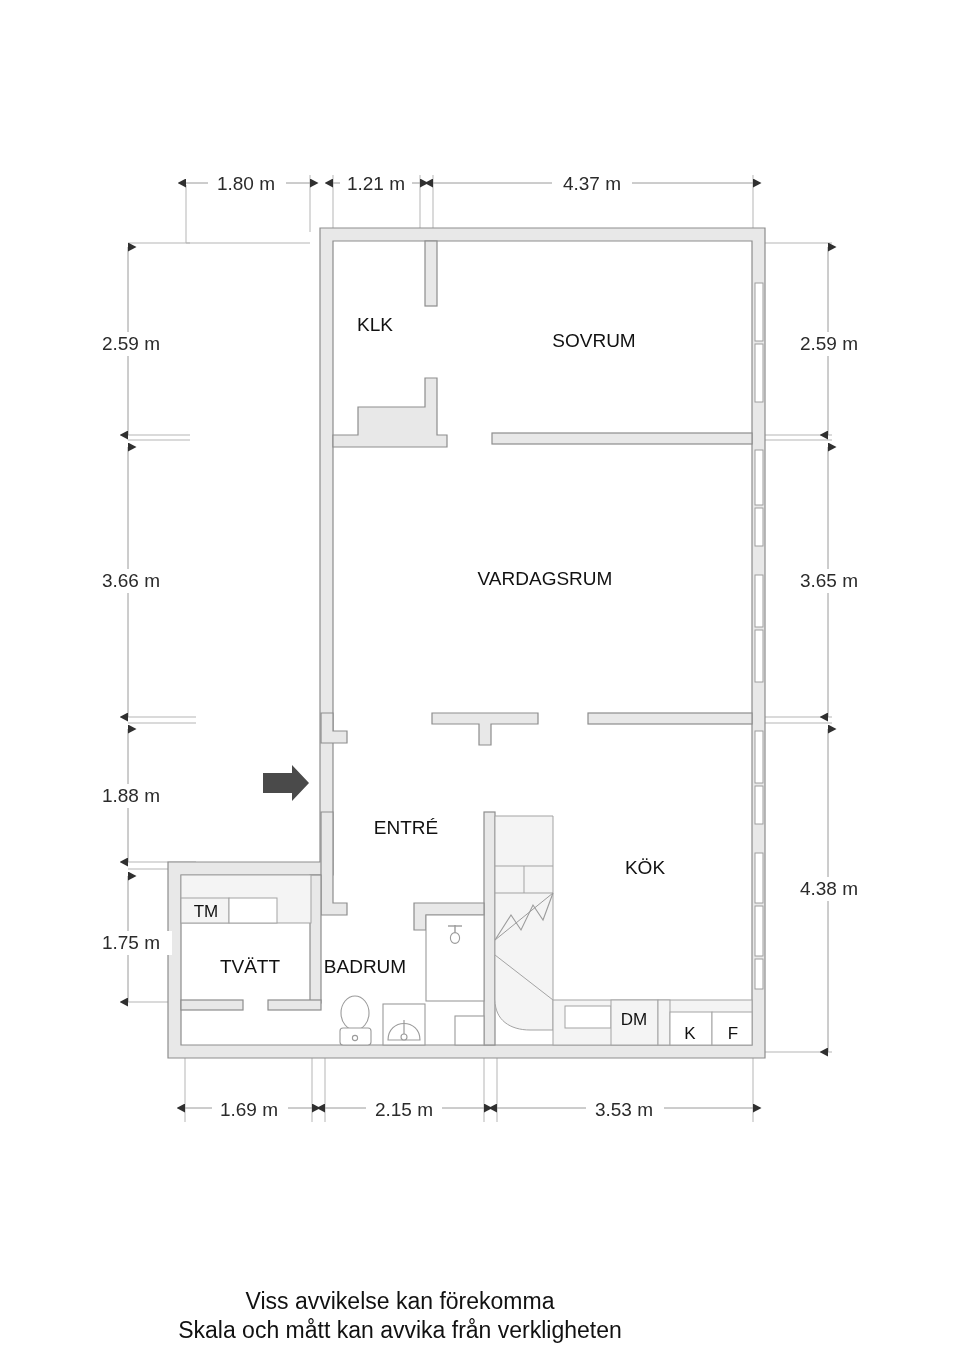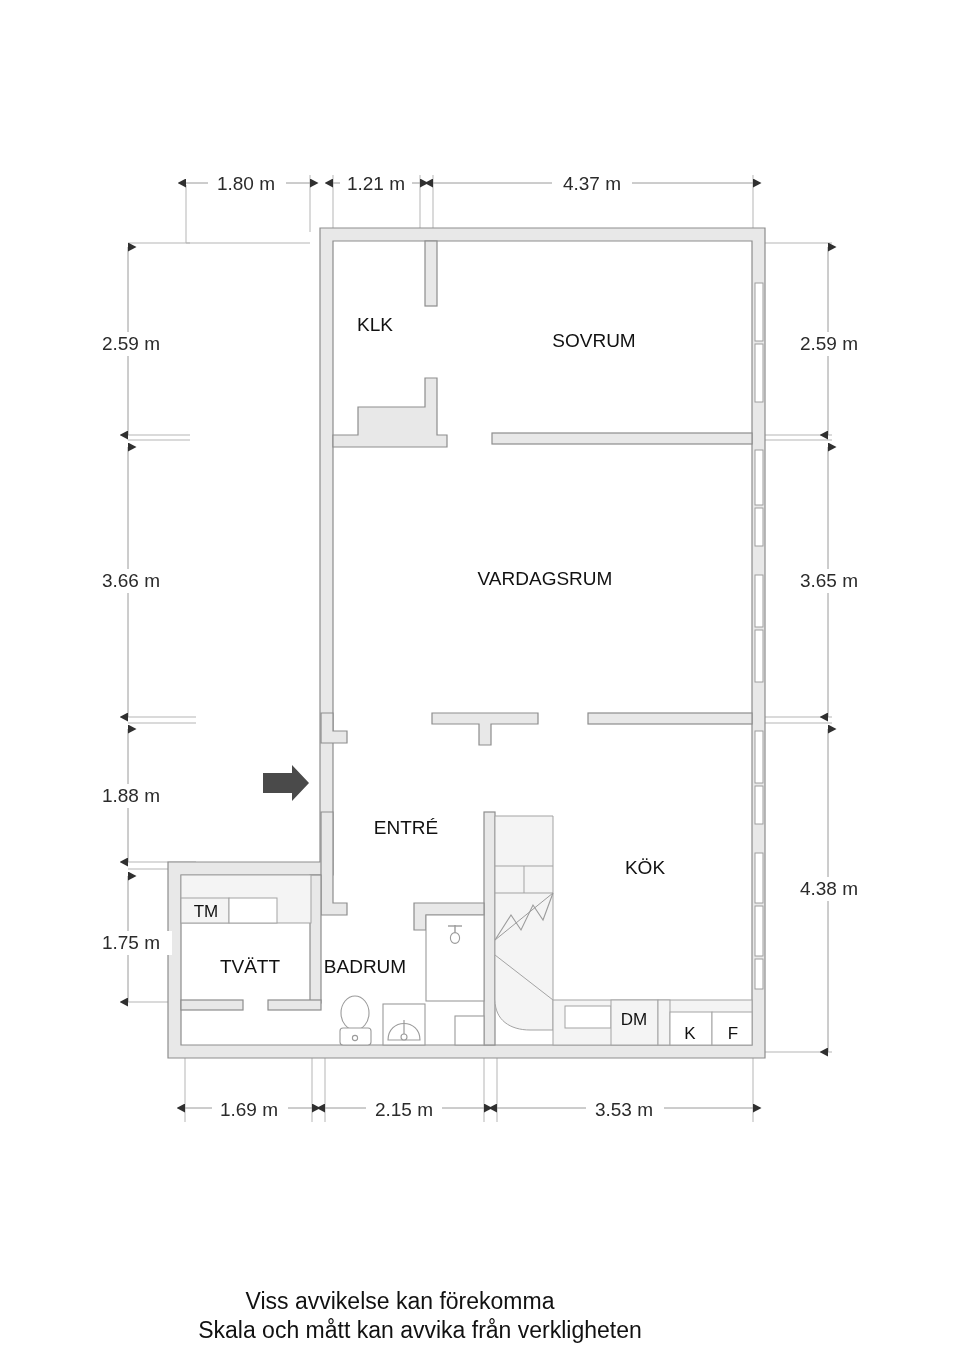--- a/index.html
+++ b/index.html
@@ -31,21 +31,21 @@
     position:absolute;
     left:0;
     width:800px;
     text-align:center;
     font-family:"Liberation Sans", sans-serif;
     font-size:23px;
     color:#111111;
     line-height:30px;
   }
   #footer-line1{top:1286px;}
-  #footer-line2{top:1315px;padding-left:20px;}
+  #footer-line2{top:1315px;}
 </style>
 </head>
 <body>
 
 <div id="stage">
 <svg width="960" height="1358" viewBox="0 0 960 1358" xmlns="http://www.w3.org/2000/svg">
 
   <defs>
     <marker id="ahL" markerWidth="9" markerHeight="9" refX="8.5" refY="4.5" orient="auto" markerUnits="userSpaceOnUse">
       <path d="M8.5,0 L8.5,9 L0,4.5 Z" fill="#303030"></path>

